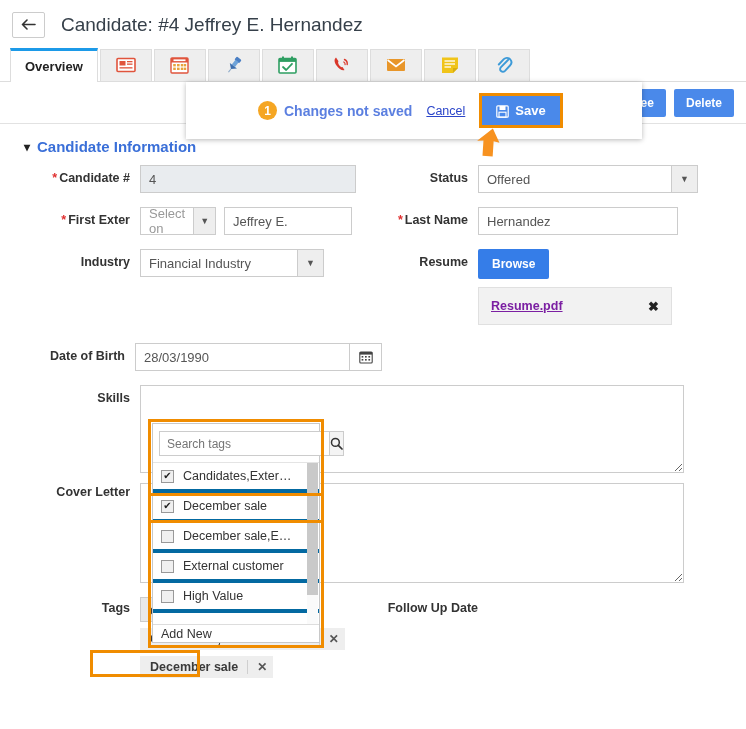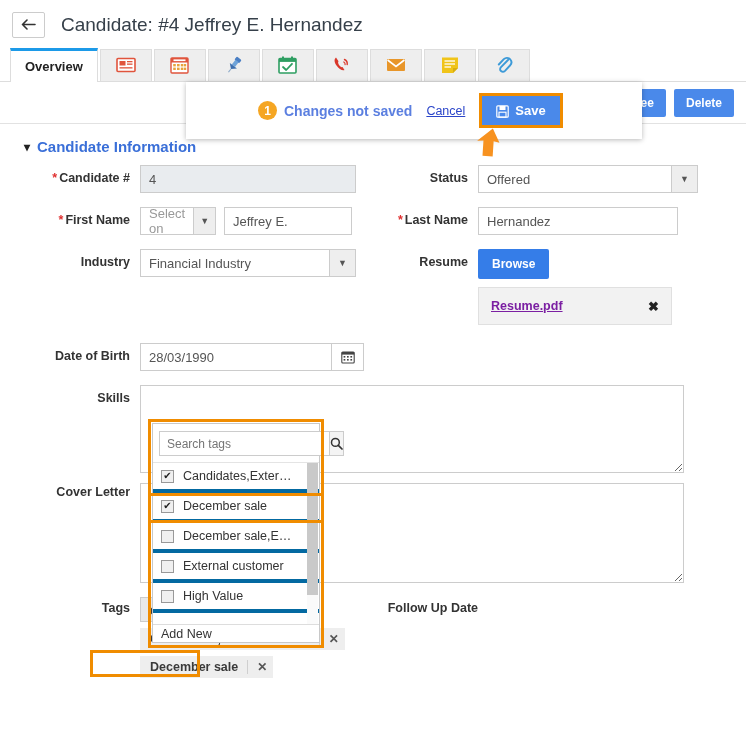--- a/index.html
+++ b/index.html
@@ -421,63 +421,63 @@
         <div class="sel-box" style="width:220px;color:#555">
           <span>Offered</span>
           <span class="sel-caret">▼</span>
         </div>
       </div>
     </div>
 
     <div class="row">
       <div class="col col-l">
         <div class="lbl">
-          <span class="req">*</span><span>First Name</span>
+          <span class="req">*</span><span>First Exter</span>
         </div>
         <div class="sel-wrap">
           <div class="sel-box" style="width:76px;padding-right:0">
             <span>Select on</span>
             <span class="sel-caret">▼</span>
           </div>
           <input class="inp" style="width: 128px; margin-left: 8px;" value="Jeffrey E.">
         </div>
       </div>
       <div class="col col-r">
         <div class="lbl lbl-r">
           <span class="req">*</span><span>Last Name</span>
         </div>
         <input class="inp" style="width: 200px;" value="Hernandez">
       </div>
     </div>
 
     <div class="row">
       <div class="col col-l">
         <div class="lbl">Industry</div>
-        <div class="sel-box" style="width:216px;color:#555">
+        <div class="sel-box" style="width:184px;color:#555">
           <span>Financial Industry</span>
           <span class="sel-caret">▼</span>
         </div>
       </div>
       <div class="col col-r">
         <div class="lbl lbl-r">Resume</div>
         <div>
           <button class="browse-btn">Browse</button>
           <div class="file-box">
             <span class="file-link">Resume.pdf</span>
             <span class="file-x">✖</span>
           </div>
         </div>
       </div>
     </div>
 
     <div class="row" style="margin-top:18px">
       <div class="col col-l">
         <div class="lbl">Date of Birth</div>
         <div class="date-wrap">
-          <input class="inp" style="width: 192px;" value="28/03/1990">
+          <input class="inp" style="width: 215px;" value="28/03/1990">
           <div class="cal-btn">
             <svg width="14" height="14" viewBox="0 0 14 14">
               <rect x="0.8" y="2" width="12.4" height="11" rx="1" fill="#fff" stroke="#444" stroke-width="1.1"></rect>
               <rect x="0.8" y="2" width="12.4" height="2.6" fill="#444"></rect>
               <g fill="#444">
                 <rect x="2.6" y="6" width="1.7" height="1.6"></rect>
                   <rect x="6" y="6" width="1.7" height="1.6"></rect>
                   <rect x="9.4" y="6" width="1.7" height="1.6"></rect>
                 <rect x="2.6" y="9" width="1.7" height="1.6"></rect>
                   <rect x="6" y="9" width="1.7" height="1.6"></rect>

